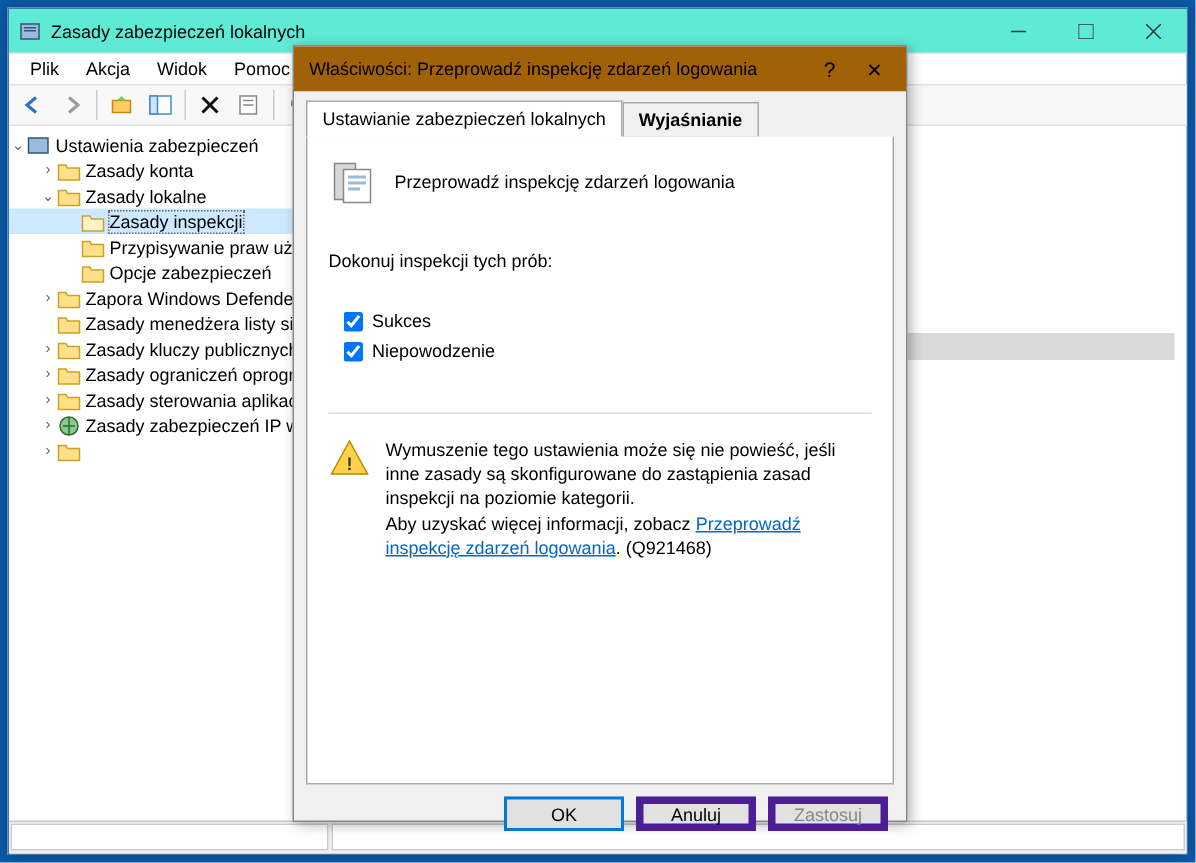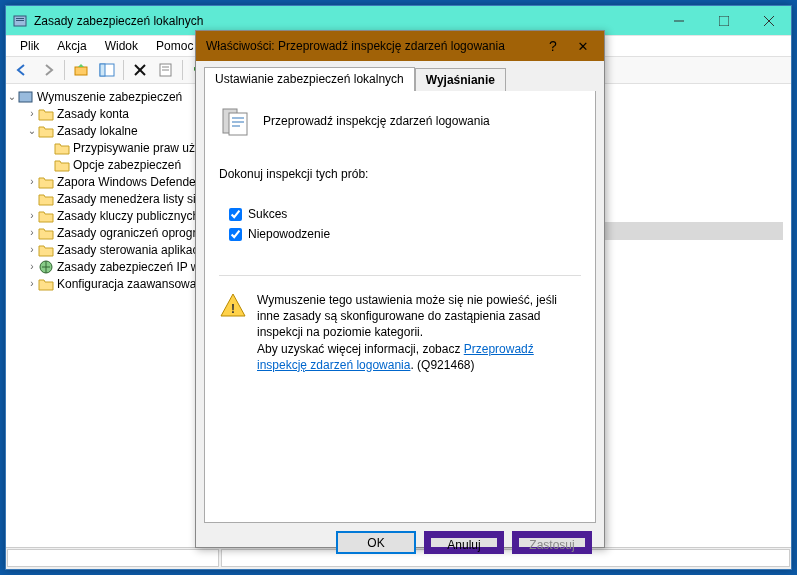--- a/index.html
+++ b/index.html
@@ -42,21 +42,21 @@
 .policy-header { display: flex; align-items: center; gap: 12px; margin-bottom: 30px; }
 .policy-icon { width: 32px; height: 32px; }
 .section-label { margin-bottom: 26px; }
 .checkbox-row { display: flex; align-items: center; gap: 6px; margin: 6px 0 6px 10px; }
 .checkbox-row input { width: 13px; height: 13px; }
 .warn-box { display: flex; gap: 10px; margin-top: 34px; border-top: 1px solid #ddd; padding-top: 16px; }
 .warn-icon { width: 28px; height: 26px; flex-shrink: 0; }
 .warn-text { line-height: 1.35; }
 .warn-text a { color: #0066cc; text-decoration: underline; cursor: pointer; }
 .dlg-buttons { display: flex; gap: 8px; justify-content: flex-end; padding: 0 12px 10px 0; }
-.dlg-buttons button { width: 80px; height: 23px; background: #e1e1e1; border: 7px solid #4c1d95; }
+.dlg-buttons button { width: 80px; height: 23px; background: #e1e1e1; border: 5px solid #4c1d95; }
 .dlg-buttons button.primary { border: 2px solid #0078d7; background: #e1e1e1; }
 .dlg-buttons button:disabled { color: #888; }
 </style>
 </head>
 <body>
 
 <div class="main-window">
   <div class="titlebar">
     <span class="icon">
       <svg width="16" height="16">
@@ -138,53 +138,61 @@
       </div>
   </div>
 
   <div class="content-area">
     <div class="tree-pane">
       <div class="tree-item">
         <span class="exp">⌄</span>
         <span class="folder-icon"><svg width="16" height="14">
               <rect x="1" y="2" width="13" height="10" fill="#9bd" stroke="#357"></rect>
             </svg></span>
-        <span class="label">Wymuszenie zabezpieczeń</span>
+        <span class="label">Ustawienia zabezpieczeń</span>
       </div>
       <div id="tree-items">
           <div class="tree-item">
             <span class="indent" style="width:20px"></span>
             <span class="exp">›</span>
             <span class="folder-icon"><svg width="16" height="14">
                 <path d="M1 3 L6 3 L7 5 L15 5 L15 13 L1 13 Z" fill="#ffe08a" stroke="#c9a227"></path>
               </svg></span>
             <span class="label">Zasady konta</span>
           </div>
           <div class="tree-item">
             <span class="indent" style="width:20px"></span>
             <span class="exp">⌄</span>
             <span class="folder-icon"><svg width="16" height="14">
                 <path d="M1 3 L6 3 L7 5 L15 5 L15 13 L1 13 Z" fill="#ffe08a" stroke="#c9a227"></path>
               </svg></span>
             <span class="label">Zasady lokalne</span>
           </div>
-          <div class="tree-item">
+          <div class="tree-item selected">
             <span class="indent" style="width:36px"></span>
             <span class="exp"></span>
             <span class="folder-icon"><svg width="16" height="14">
-                <path d="M1 3 L6 3 L7 5 L15 5 L15 13 L1 13 Z" fill="#ffe08a" stroke="#c9a227"></path>
-              </svg></span>
-            <span class="label">Przypisywanie praw uży</span>
+                <path d="M1 3 L6 3 L7 5 L15 5 L15 13 L1 13 Z" fill="#fff3c6" stroke="#c9a227"></path>
+              </svg></span>
+            <span class="label">Zasady inspekcji</span>
           </div>
           <div class="tree-item">
             <span class="indent" style="width:36px"></span>
             <span class="exp"></span>
             <span class="folder-icon"><svg width="16" height="14">
                 <path d="M1 3 L6 3 L7 5 L15 5 L15 13 L1 13 Z" fill="#ffe08a" stroke="#c9a227"></path>
               </svg></span>
+            <span class="label">Przypisywanie praw uży</span>
+          </div>
+          <div class="tree-item">
+            <span class="indent" style="width:36px"></span>
+            <span class="exp"></span>
+            <span class="folder-icon"><svg width="16" height="14">
+                <path d="M1 3 L6 3 L7 5 L15 5 L15 13 L1 13 Z" fill="#ffe08a" stroke="#c9a227"></path>
+              </svg></span>
             <span class="label">Opcje zabezpieczeń</span>
           </div>
           <div class="tree-item">
             <span class="indent" style="width:20px"></span>
             <span class="exp">›</span>
             <span class="folder-icon"><svg width="16" height="14">
                 <path d="M1 3 L6 3 L7 5 L15 5 L15 13 L1 13 Z" fill="#ffe08a" stroke="#c9a227"></path>
               </svg></span>
             <span class="label">Zapora Windows Defender</span>
           </div>
@@ -228,21 +236,20 @@
                 <path d="M4 7 L12 7 M8 1 L8 13" stroke="#363"></path>
               </svg></span>
             <span class="label">Zasady zabezpieczeń IP w k</span>
           </div>
           <div class="tree-item">
             <span class="indent" style="width:20px"></span>
             <span class="exp">›</span>
             <span class="folder-icon"><svg width="16" height="14">
                 <path d="M1 3 L6 3 L7 5 L15 5 L15 13 L1 13 Z" fill="#ffe08a" stroke="#c9a227"></path>
               </svg></span>
-            <span class="label">Konfiguracja zaawansowa</span>
           </div>
         </div>
     </div>
     <div class="right-pane">
       <div class="heading">Ustawienie zabezpieczeń</div>
       <div id="right-rows">
           <div class="row">Brak inspekcji</div>
           <div class="row">Brak inspekcji</div>
           <div class="row">Brak inspekcji</div>
           <div class="row">Brak inspekcji</div>

